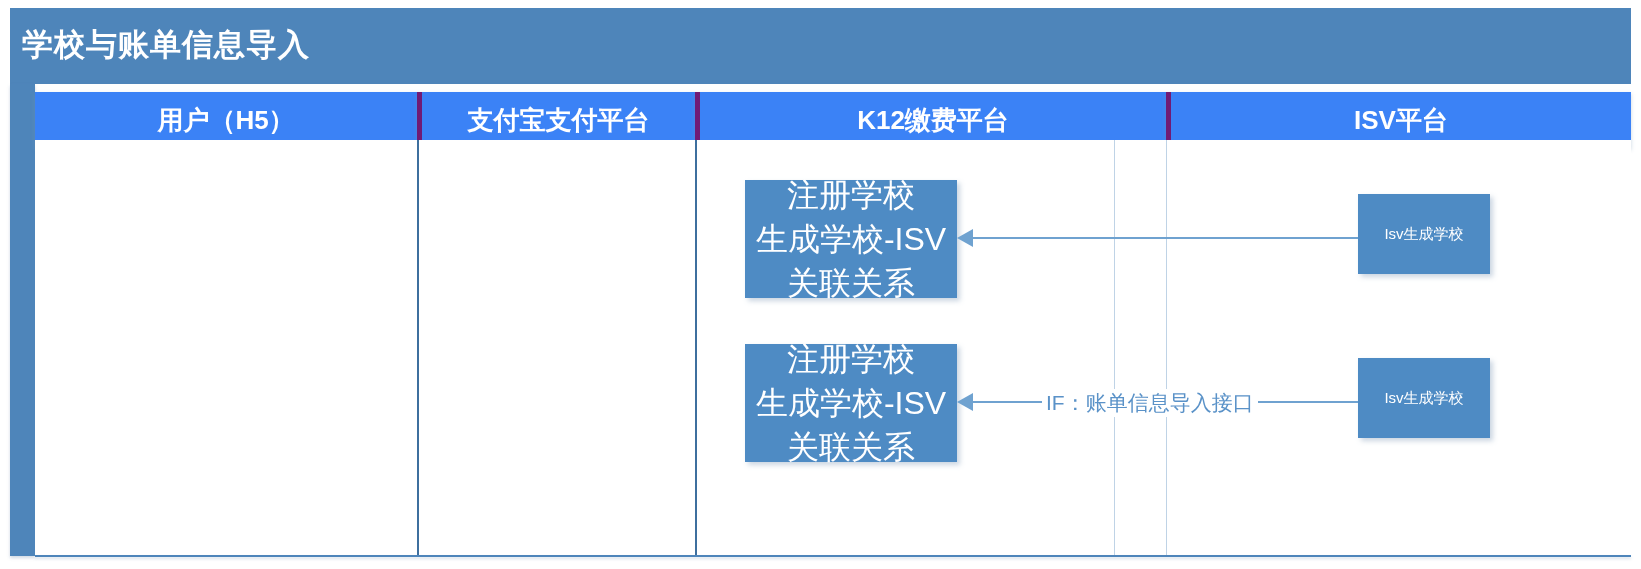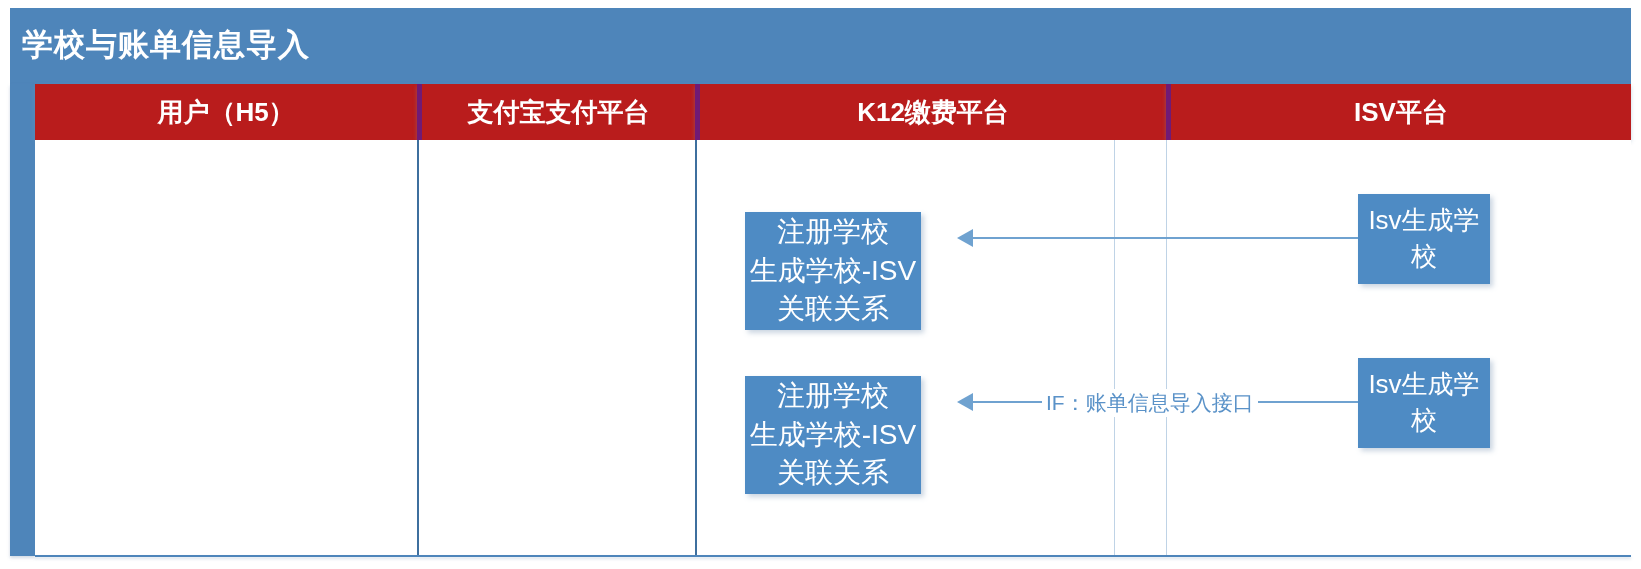--- a/index.html
+++ b/index.html
@@ -48,23 +48,23 @@
     top: 84px;
     width: 25px;
     height: 472px;
     background: #4E85BA;
     box-shadow: 0 2px 3px rgba(120,150,180,0.35);
   }
 
   
   .lane-header {
     position: absolute;
-    top: 84px;
+    top: 92px;
     height: 56px;
-    background: #b91c1c;
+    background: #3b82f6;
     color: #ffffff;
     font-size: 26px;
     font-weight: bold;
     display: flex;
     align-items: center;
     justify-content: center;
     box-sizing: border-box;
     box-shadow: 0 2px 4px rgba(120,150,180,0.40);
     white-space: nowrap;
   }
@@ -117,22 +117,22 @@
     flex-direction: column;
     align-items: center;
     justify-content: center;
     text-align: center;
     box-sizing: border-box;
     box-shadow: 3px 3px 5px rgba(140,165,190,0.45);
     line-height: 1.38;
   }
   .proc-box .ln { display: block; white-space: nowrap; }
 
-  .box-k12 { width: 176px; height: 118px; font-size: 28px; margin-top: 32px; }
-  .box-isv { width: 132px; height: 90px;  font-size: 26px; }
+  .box-k12 { width: 212px; height: 118px; font-size: 32px; }
+  .box-isv { width: 132px; height: 80px;  font-size: 15px; }
   .box-isv .ln { white-space: normal; }
 
   
   .conn-line {
     position: absolute;
     height: 2px;
     background: #6FA2D0;
   }
   .arrow-head {
     position: absolute;

